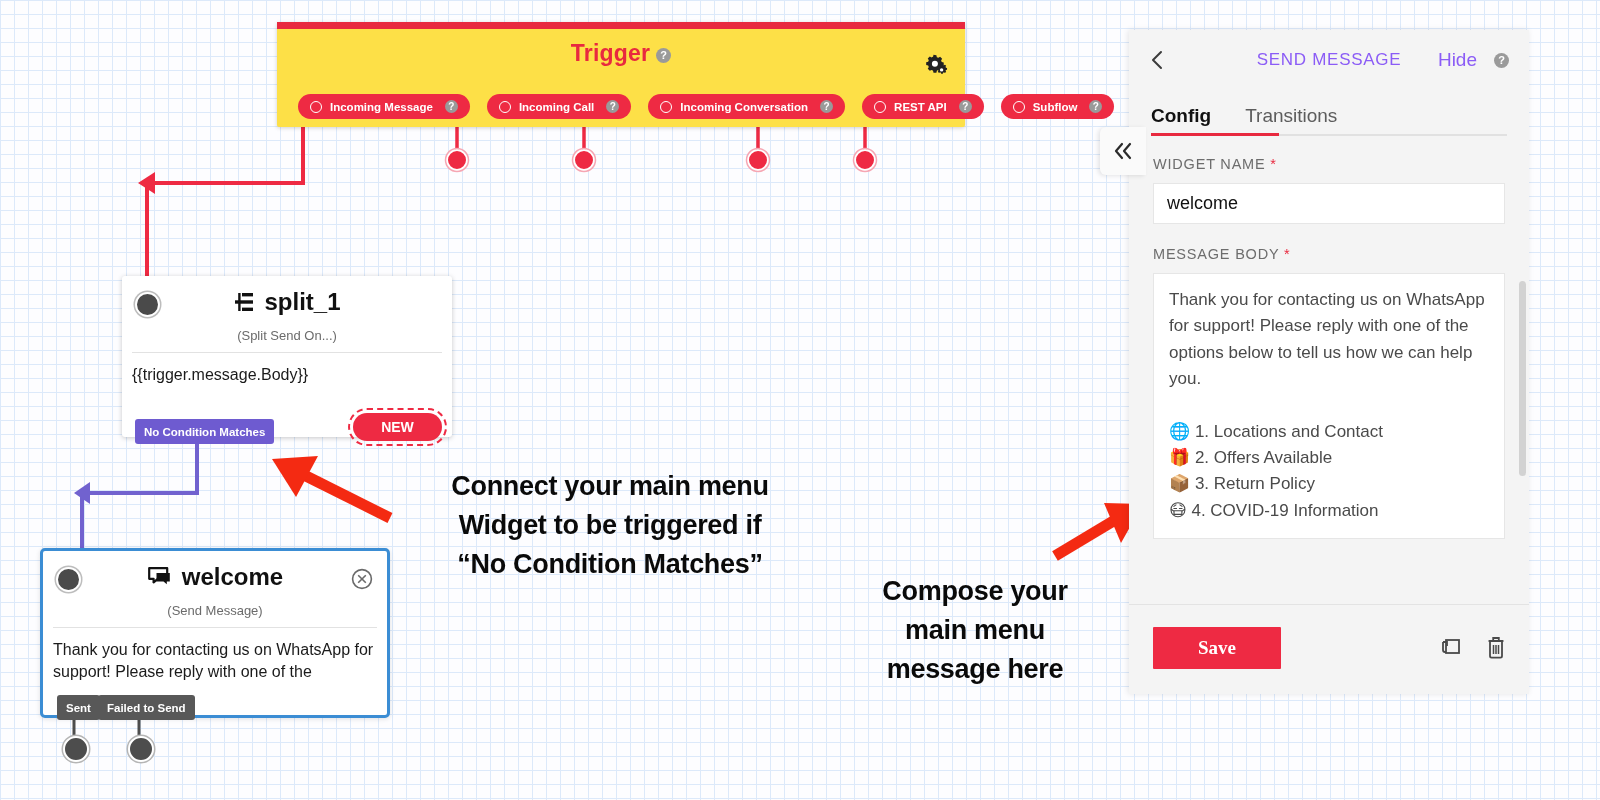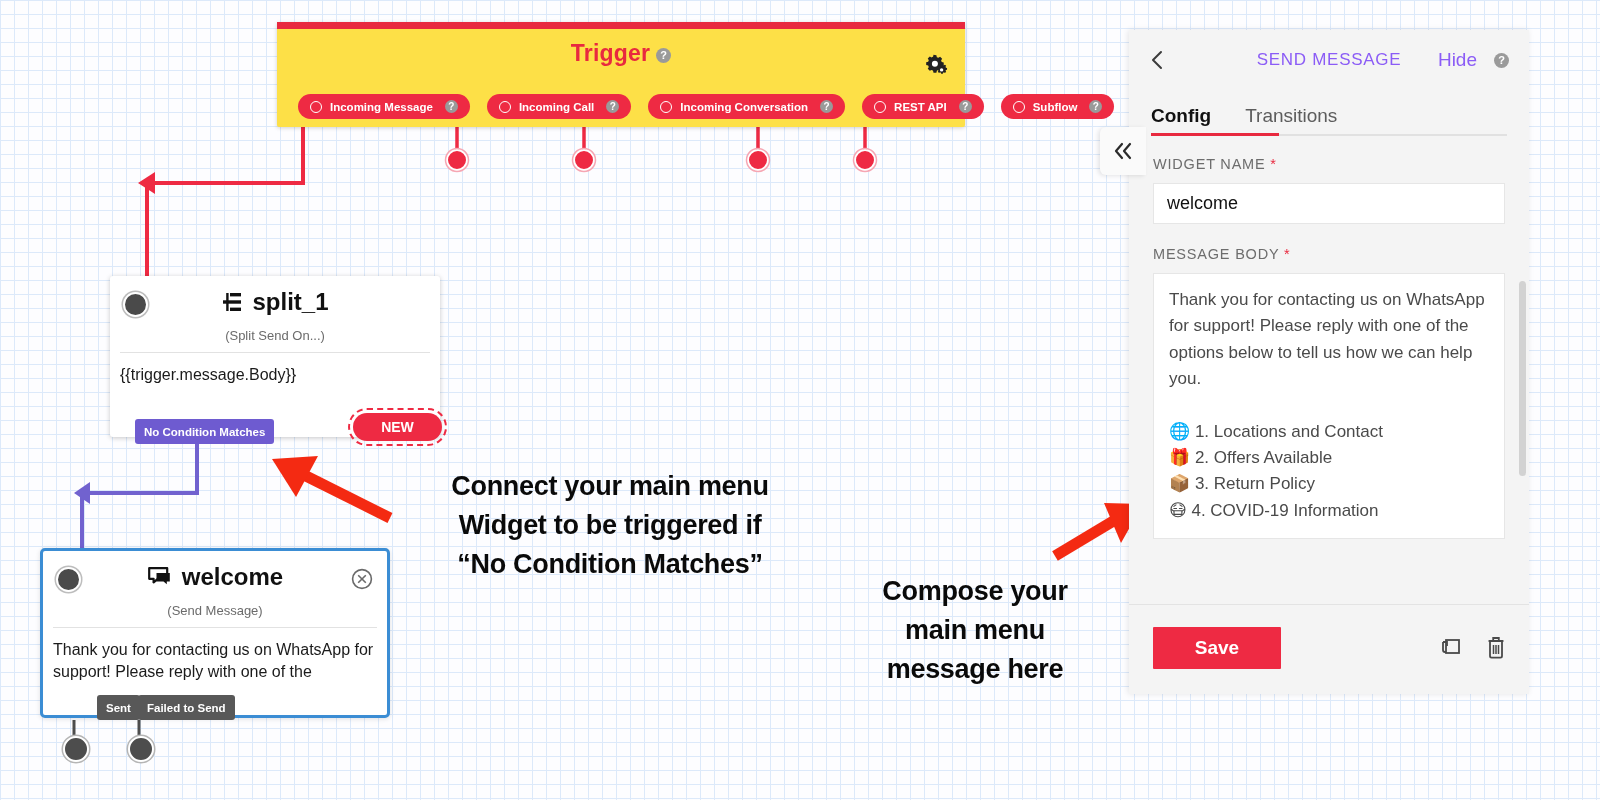--- a/index.html
+++ b/index.html
@@ -38,21 +38,21 @@
   .trigger-pills{position:absolute;left:21px;top:72px;display:flex;gap:17px;align-items:center;}
   .pill{
     height:25px;border-radius:13px;background:#ee2a43;color:#fff;
     display:flex;align-items:center;padding:0 12px;gap:8px;
     font-size:11.5px;font-weight:700;white-space:nowrap;position:relative;
   }
   .pill-ring{width:10px;height:10px;border-radius:50%;border:1.7px solid #fff;flex:0 0 auto;}
 
   
   .split-card{
-    position:absolute;left:110px;top:276px;width:330px;height:161px;
+    position:absolute;left:122px;top:276px;width:330px;height:161px;
     background:#fff;border-radius:3px;box-shadow:0 1px 5px rgba(0,0,0,.22);
   }
   .node-dot{
     position:absolute;left:13px;top:16px;width:21px;height:21px;border-radius:50%;
     background:#4a4a4a;border:2px solid #fff;box-shadow:0 0 0 1.5px #bdbdbd;
   }
   .node-title{
     position:absolute;top:12px;left:0;width:100%;text-align:center;
     font-size:24px;font-weight:700;color:#111;display:flex;
     align-items:center;justify-content:center;gap:9px;
@@ -81,21 +81,21 @@
   
   .welcome-card{
     position:absolute;left:40px;top:548px;width:344px;height:164px;
     background:#fff;border:3px solid #3b8dd4;border-radius:5px;
     box-shadow:0 1px 5px rgba(0,0,0,.12);
   }
   .close-icon{position:absolute;right:14px;top:17px;width:22px;height:22px;color:#6a6a6a;}
   .chip-dark{
     position:absolute;height:25px;background:#585858;color:#fff;border-radius:3px;
     font-size:11.5px;font-weight:600;display:flex;align-items:center;padding:0 9px;
-    white-space:nowrap;z-index:7;margin-left:40px;
+    white-space:nowrap;z-index:7;
   }
   .out-dot{
     position:absolute;width:22px;height:22px;border-radius:50%;
     background:#4d4d4d;border:2px solid #fff;box-shadow:0 0 0 1.5px #b5b5b5;z-index:4;
   }
 
   
   .anno{
     position:absolute;font-weight:700;color:#0a0a0a;text-align:center;
     font-size:27px;line-height:1.45;letter-spacing:-.3px;
@@ -140,21 +140,21 @@
     position:absolute;right:3px;top:145px;width:7px;height:195px;
     background:#d2d2d2;border-radius:4px;
   }
   .panel-footer{
     position:absolute;left:0;bottom:0;width:100%;height:89px;
     border-top:1px solid #e3e3e3;background:#f4f4f4;
   }
   .save-btn{
     position:absolute;left:24px;top:22px;width:128px;height:42px;background:#ee2a43;
     color:#fff;font-size:19px;font-weight:700;border:0;border-radius:1px;
-    display:flex;align-items:center;justify-content:center;cursor:pointer;font-family:Liberation Sans, sans-serif;
+    display:flex;align-items:center;justify-content:center;cursor:pointer;font-family:Liberation Serif, serif;
   }
   .footer-icon{position:absolute;top:27px;width:30px;height:30px;color:#4a4a4a;cursor:pointer;}
 </style>
 </head>
 <body>
 
 <div id="canvas">
 
   <svg width="1600" height="800" style="position:absolute;left:0;top:0;pointer-events:none;">
 

